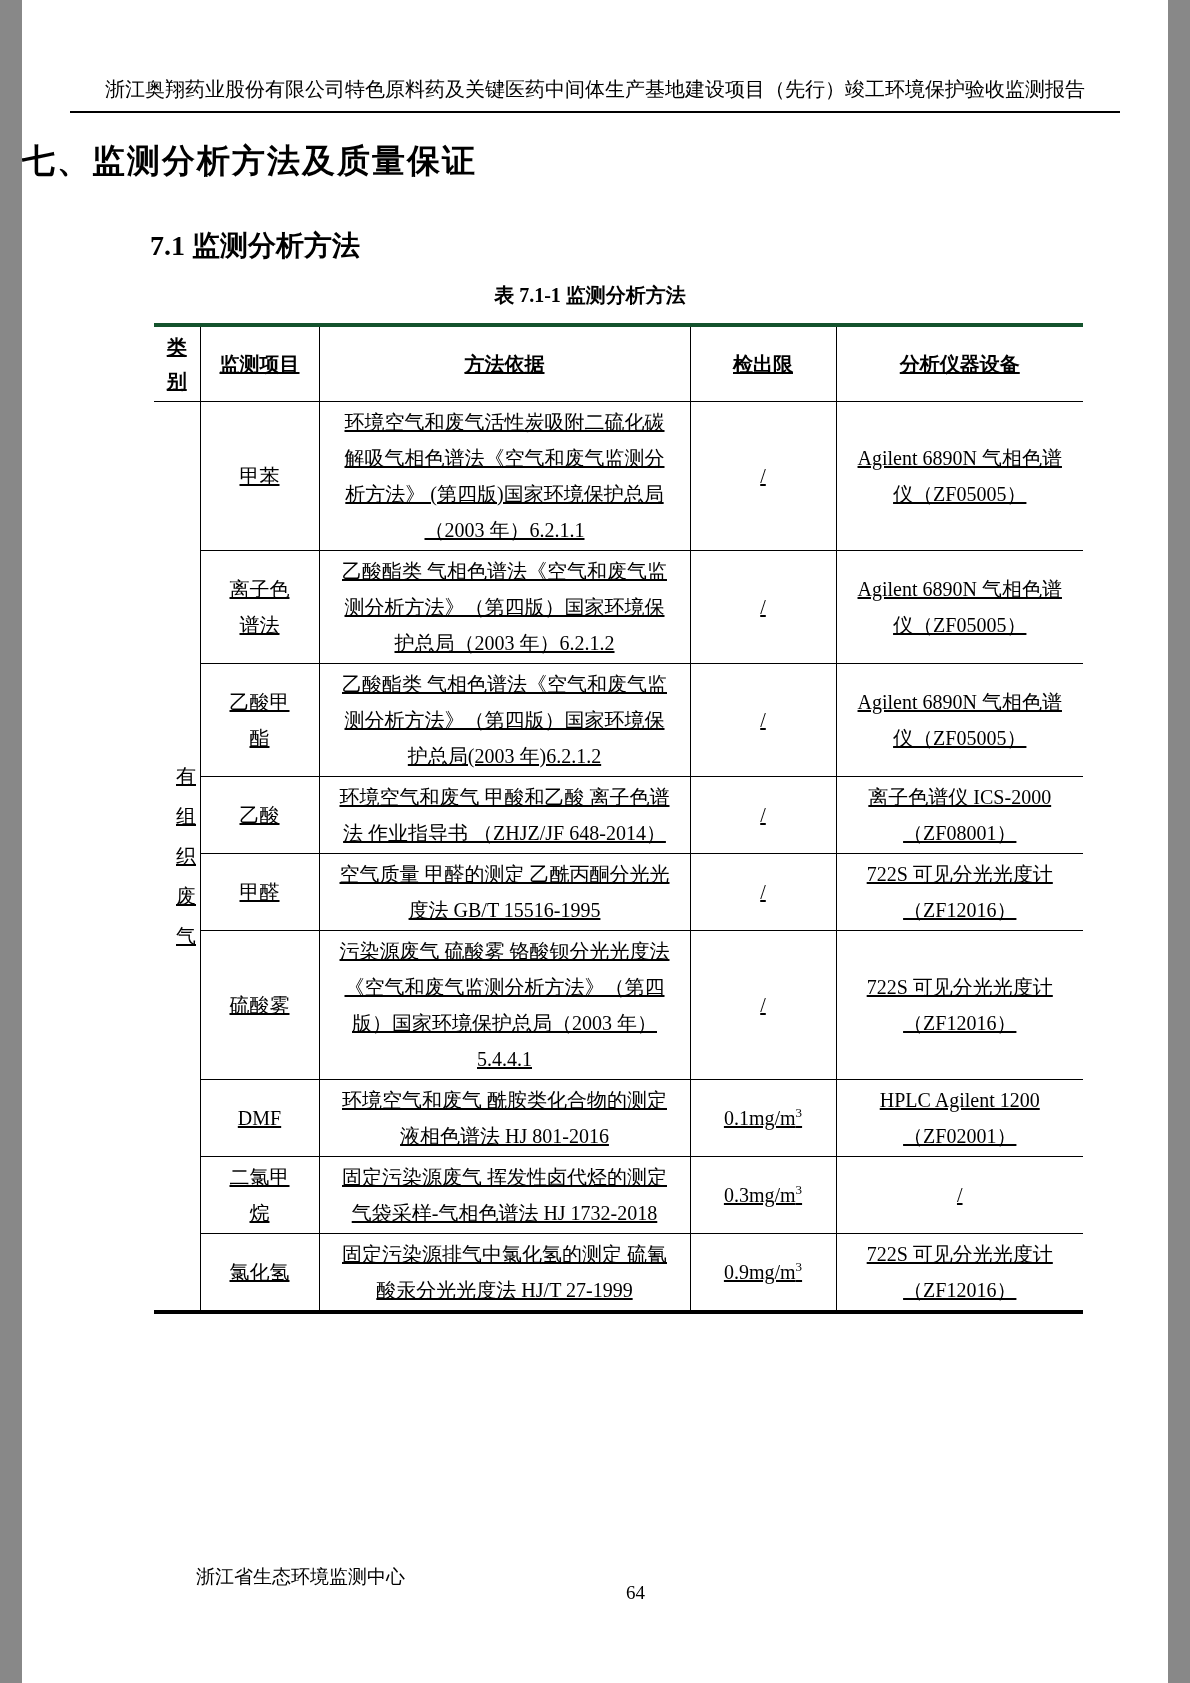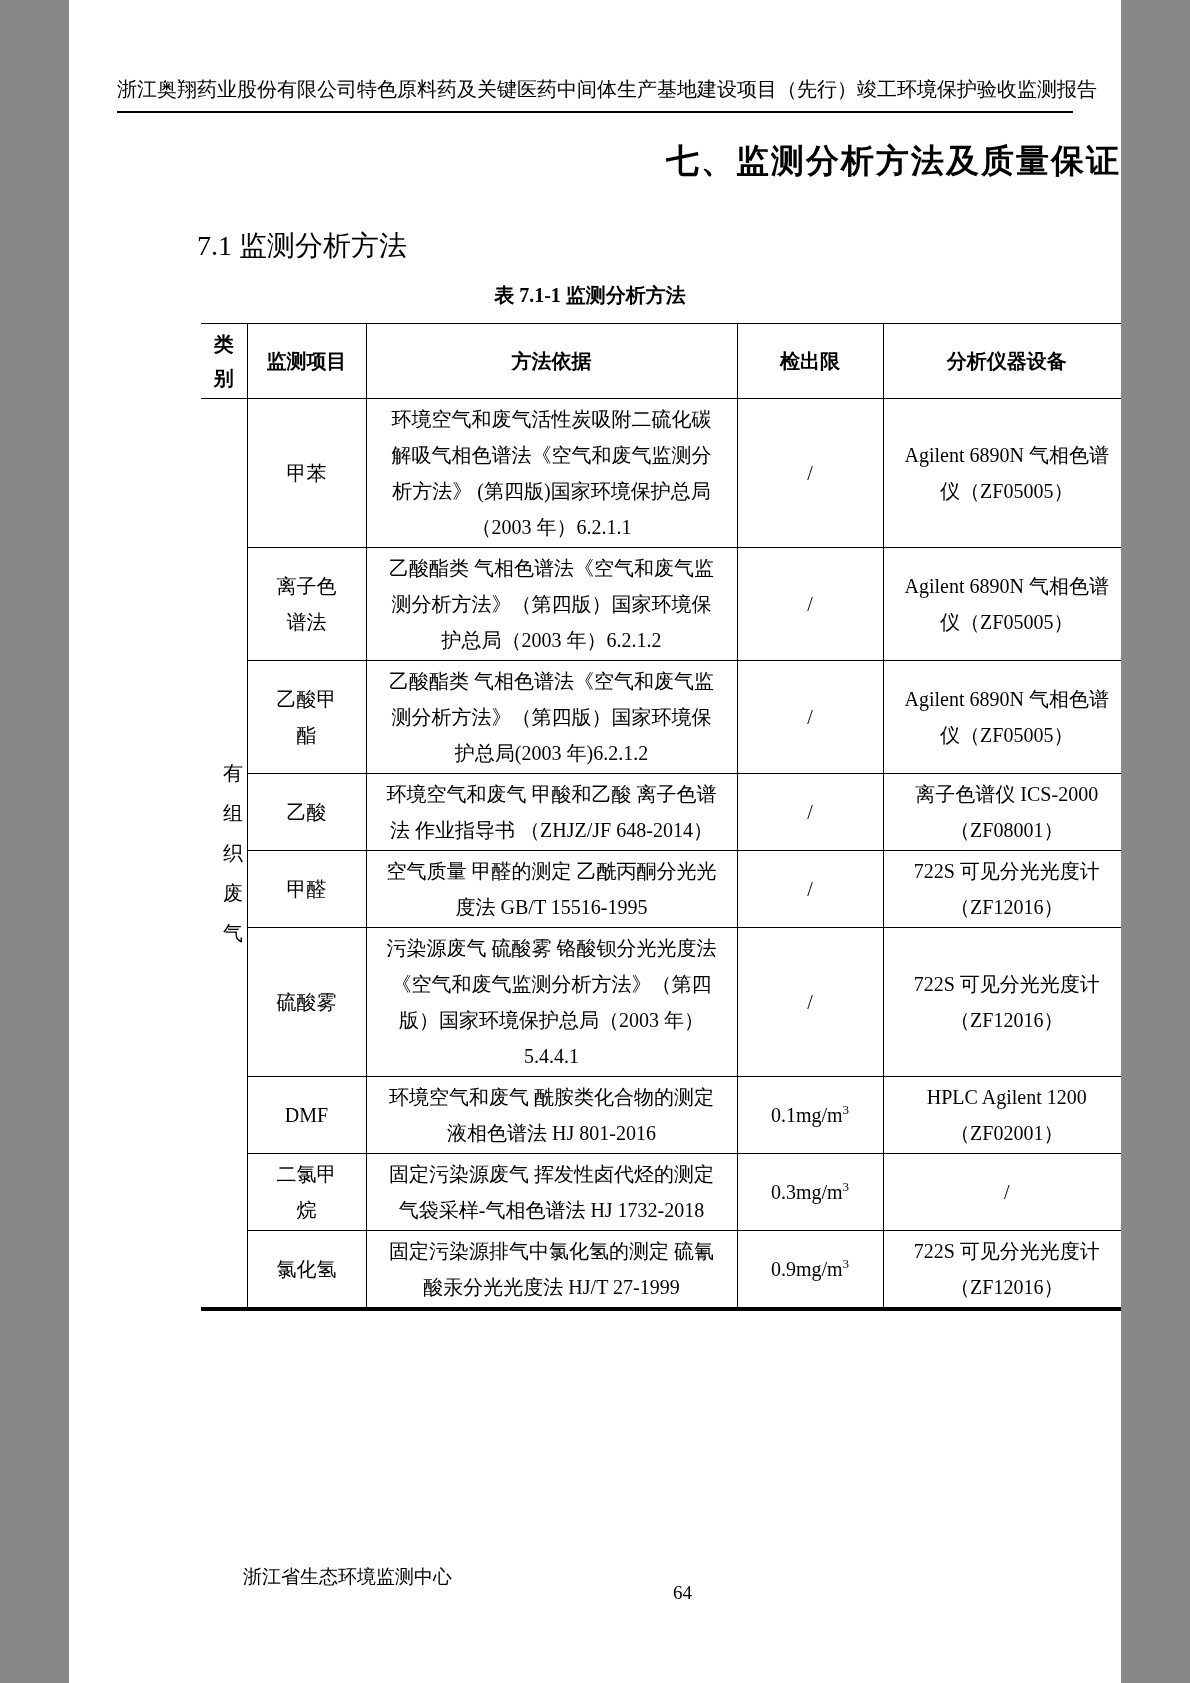--- a/index.html
+++ b/index.html
@@ -1,45 +1,45 @@
 <!DOCTYPE html>
 <html><head>
 <meta charset="utf-8">
 <style>
   html,body { margin:0; padding:0; background:#888; }
   .page {
     position: relative;
-    width: 1052px; height: 1683px;
+    width: 1146px; height: 1683px;
     margin: 0 auto;
     background: #ffffff;
     color: #000;
     font-family: "Liberation Serif", "DejaVu Serif", serif;
     overflow: hidden;
   }
   .doc-header {
     margin: 76px 48px 0 48px;
     padding-bottom: 9px;
     border-bottom: 2px solid #000;
     text-align: center;
     font-size: 20px;
     line-height: 26px;
     white-space: nowrap;
   }
   .chapter-title {
     margin: 26px 0 0 0;
-    text-align: right;
+    text-align: left;
     font-size: 33px;
     font-weight: bold;
     letter-spacing: 2px;
     line-height: 44px;
   }
   .section-heading {
     margin: 44px 0 0 128px;
     font-size: 28px;
-    font-weight: normal;
+    font-weight: bold;
     line-height: 38px;
   }
   .body-paragraph {
     margin: 18px 127px 0 128px;
     font-size: 27px;
     letter-spacing: 2px;
     line-height: 62px;
     text-align: justify;
     text-indent: 2em;
   }
@@ -47,24 +47,25 @@
     margin: 16px 10px 0 0;
     text-align: center;
     font-size: 20px;
     font-weight: bold;
     line-height: 28px;
   }
   table.methods {
     margin: 14px 0 0 132px;
     width: 929px;
     border-collapse: collapse;
-    border-top: 1px solid #14532d;
+    border-top: 4px solid #14532d;
     border-bottom: 4px solid #000;
     font-size: 20px;
     table-layout: fixed;
+    text-decoration: underline;
   }
   table.methods th, table.methods td {
     border: 1px solid #000;
     text-align: center;
     vertical-align: middle;
     font-weight: normal;
     overflow: hidden;
   }
   table.methods th { line-height: 34px; padding: 3px 2px; font-weight: bold; }
   table.methods td { line-height: 36px; padding: 2px 20px; }

